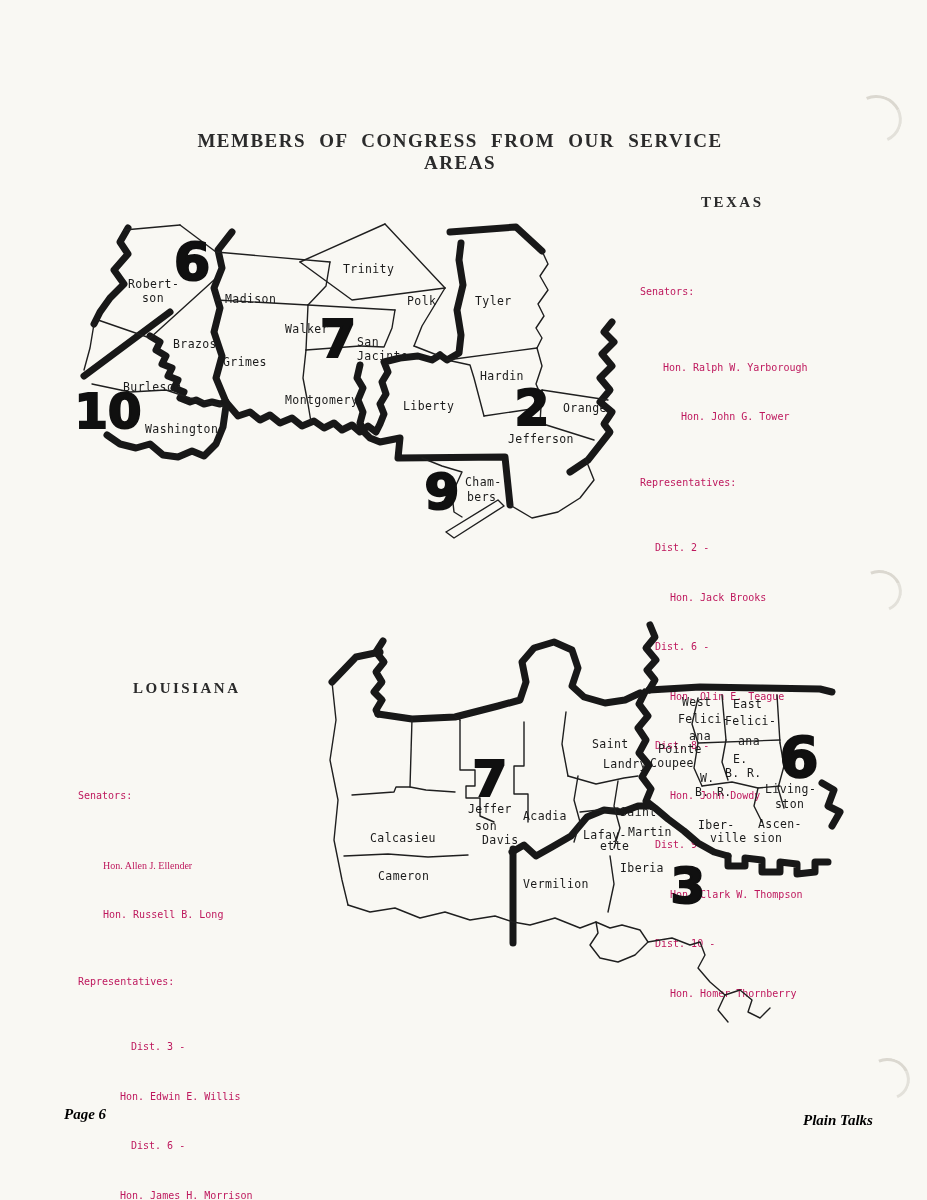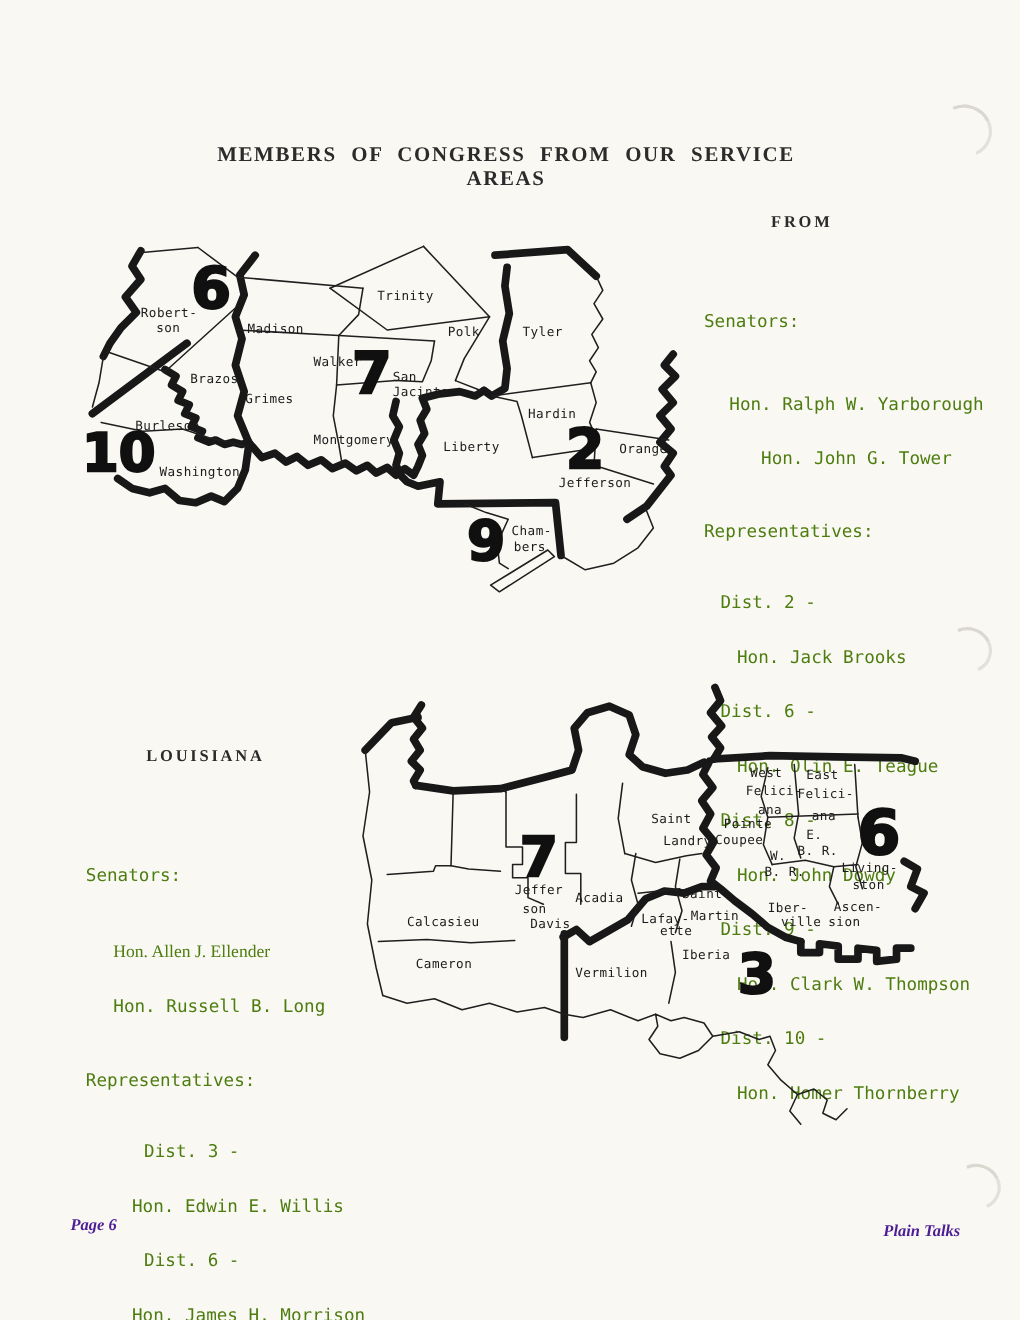--- a/index.html
+++ b/index.html
@@ -5,22 +5,22 @@
   html,body{margin:0;padding:0;background:#e8e6e0;}
   .page{position:relative;width:927px;height:1200px;background:#f9f8f3;overflow:hidden;
         font-family:"Liberation Serif", serif;color:#222;}
   
   .title{position:absolute;left:160px;top:130px;width:600px;text-align:center;
          font-size:19px;font-weight:bold;letter-spacing:1.5px;word-spacing:7px;color:#2b2b2b;}
   .state-heading{position:absolute;font-size:15px;font-weight:bold;letter-spacing:2.5px;color:#2b2b2b;}
   #tx-heading{left:701px;top:194px;}
   #la-heading{left:133px;top:680px;}
   
-  .delegation{position:absolute;font-family:"DejaVu Sans Mono", monospace;font-size:16px;
-              line-height:16.5px;color:#4d7c0f;white-space:pre;}
+  .delegation{position:absolute;font-family:"DejaVu Sans Mono", monospace;font-size:10px;
+              line-height:16.5px;color:#be185d;white-space:pre;}
   #tx-del{left:640px;top:251px;}
   #la-del{left:78px;top:755px;}
   #tx-del .sen{margin-left:23px;text-align:center;}
   #tx-del .sen-first{margin-top:26px;}
   #tx-del .reps-label{margin-top:16px;}
   #tx-del .rep-first{margin-top:16px;}
   #tx-del .dist{margin-left:15px;}
   #tx-del .rep-name{margin-left:30px;}
   #la-del .sen{margin-left:25px;}
   #la-del .sen-first{margin-top:20px;font-family:Liberation Serif, serif;}
@@ -31,41 +31,41 @@
   
   svg{position:absolute;}
   #tx-map{left:70px;top:216px;}
   #la-map{left:328px;top:616px;}
   .thick{fill:none;stroke:#181818;stroke-width:7;stroke-linejoin:round;stroke-linecap:round;}
   .thin{fill:none;stroke:#1f1f1f;stroke-width:1.4;stroke-linejoin:round;stroke-linecap:round;}
   .maplabel{font-family:"DejaVu Sans Mono", monospace;font-size:11.5px;fill:#1b1b1b;letter-spacing:0.4px;}
   .dnum{font-family:"DejaVu Sans", sans-serif;font-weight:bold;fill:#101010;stroke:#101010;
         stroke-width:2.2;text-anchor:middle;}
   
-  .footer{position:absolute;font-size:15px;font-weight:bold;font-style:italic;color:#4c1d95;}
+  .footer{position:absolute;font-size:15px;font-weight:bold;font-style:italic;color:#000000;}
   #footer-left{left:64px;top:1106px;}
   #footer-right{left:803px;top:1112px;}
   
   .hole{position:absolute;border-radius:50%;border:3px solid transparent;
         border-top-color:#dbd8d0;border-right-color:#e3e1da;transform:rotate(20deg);}
   #hole1{left:852px;top:95px;width:44px;height:42px;}
   #hole2{left:858px;top:570px;width:38px;height:36px;}
   #hole3{left:866px;top:1058px;width:38px;height:36px;}
 </style>
 </head>
 <body>
 
 <div class="page">
 
   <div class="hole" id="hole1"></div>
   <div class="hole" id="hole2"></div>
   <div class="hole" id="hole3"></div>
 
   <div class="title">MEMBERS OF CONGRESS FROM OUR SERVICE AREAS</div>
-  <div class="state-heading" id="tx-heading">FROM</div>
+  <div class="state-heading" id="tx-heading">TEXAS</div>
 
   <svg id="tx-map" width="580" height="352" viewBox="0 0 580 352">
     <g>
       <path class="thick" d="M58 12 L50 26 58 38 44 54 54 68 40 82 30 96 24 108"></path>
       <path class="thick" d="M14 160 L100 96"></path>
       <path class="thick" d="M80 120 L90 126 86 134 96 140 92 148 102 152 98 160 108 164 104 172 114 176 110 182 120 186 126 184 134 188 142 186 150 188 156 186"></path>
       <path class="thick" d="M162 16 L148 34 152 52 144 72 150 92 144 116 152 140 146 162 156 186"></path>
       <path class="thick" d="M156 186 L168 200 180 196 190 204 200 199 210 207 222 202 232 210 244 205 254 212 264 207 272 214 282 209 290 216 298 210 306 216 310 208 314 198 310 188 316 178 312 166 318 156 314 146 L330 142 348 140 362 144 370 139"></path>
       <path class="thick" d="M290 149 L287 162 293 172 288 184 293 196 290 207 295 217 300 222 310 226 320 224 330 222 L328 242 435 241 440 289"></path>
       <path class="thick" d="M380 16 L446 11 472 35"></path>

